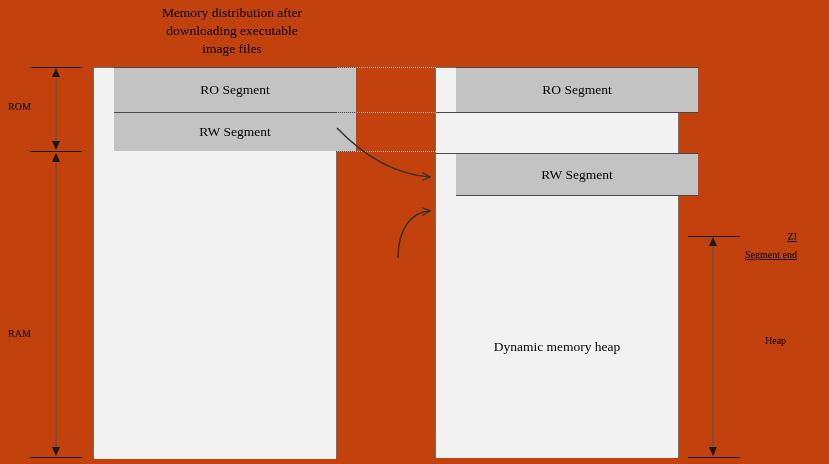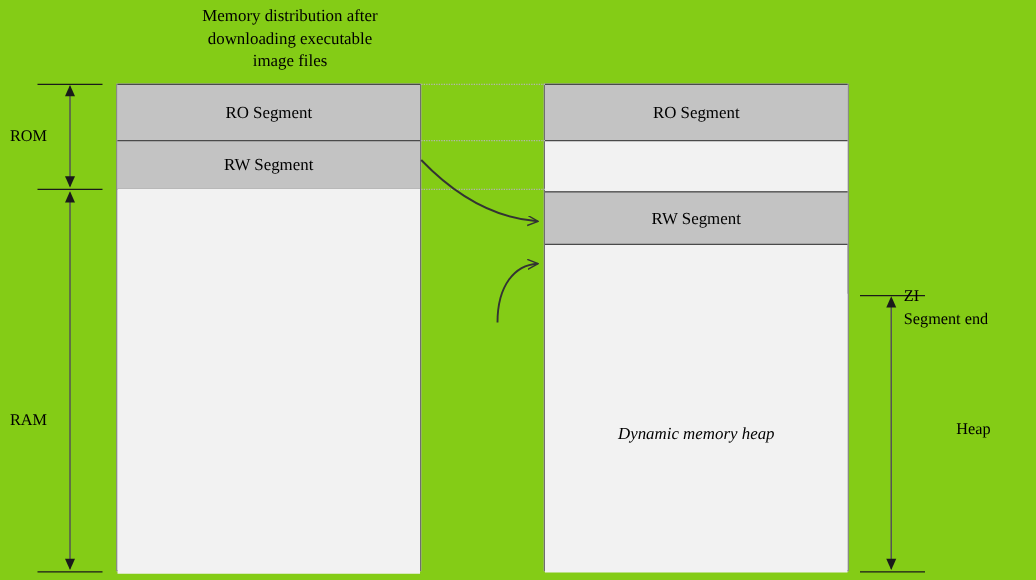--- a/index.html
+++ b/index.html
@@ -5,21 +5,21 @@
 <style>
   html, body {
     margin: 0;
     padding: 0;
     background: #ffffff;
   }
   #stage {
     position: relative;
     width: 829px;
     height: 464px;
-    background: #84cc16;
+    background: #c2410c;
     font-family: "Liberation Serif", "DejaVu Serif", serif;
     color: #000000;
     overflow: hidden;
   }
   .ttl {
     position: absolute;
     text-align: center;
     font-size: 13.5px;
     line-height: 18px;
     color: #000;
@@ -45,29 +45,29 @@
     display: flex;
     align-items: center;
     justify-content: center;
     font-size: 13.5px;
     color: #000;
   }
   .seg.filled {
     background: #c3c3c3;
     border-top: 1px solid #4a4a4a;
     border-bottom: 1px solid #4a4a4a;
+    margin-left: 20px;
   }
   .seg.blank {
     background: #f2f2f2;
     border-top: 1px solid #4a4a4a;
     border-bottom: 1px solid #4a4a4a;
   }
   .seg.plain {
     background: #f2f2f2;
-    font-style: italic;
   }
 
   
   #seg-l-ro { top: -1px; height: 46px; }
   #seg-l-rw { top: 44px; height: 40px; }
   #seg-l-free { top: 83px; height: 308px; }
 
   
   #seg-r-ro   { top: -1px;  height: 46px; }
   #seg-r-gap  { top: 44px;  height: 42px; }
@@ -90,30 +90,30 @@
     position: absolute;
     height: 0;
     border-top: 1.4px solid #1a1a1a;
   }
   #tick-top { left: 30px; top: 67px;  width: 52px; }
   #tick-mid { left: 30px; top: 151px; width: 52px; }
   #tick-bot { left: 30px; top: 457px; width: 52px; }
 
   .dimlabel {
     position: absolute;
-    font-size: 13px;
+    font-size: 10px;
     color: #000;
     white-space: nowrap;
   }
   #lbl-rom { left: 8px;  top: 101px; }
   #lbl-ram { left: 8px;  top: 328px; }
   #lbl-heap { left: 765px; top: 335px; }
   #lbl-zi-end {
-    left: 723px; top: 228px; width: 104px;
-    text-align: left; line-height: 18px; white-space: pre-line;
+    left: 693px; top: 228px; width: 104px;
+    text-align: right; line-height: 18px; white-space: pre-line; text-decoration: underline;
   }
 
   
   #tick-zi  { left: 688px; top: 236px; width: 52px; }
   #tick-end { left: 688px; top: 457px; width: 52px; }
 
   svg.overlay {
     position: absolute;
     left: 0; top: 0;
     width: 829px; height: 464px;

